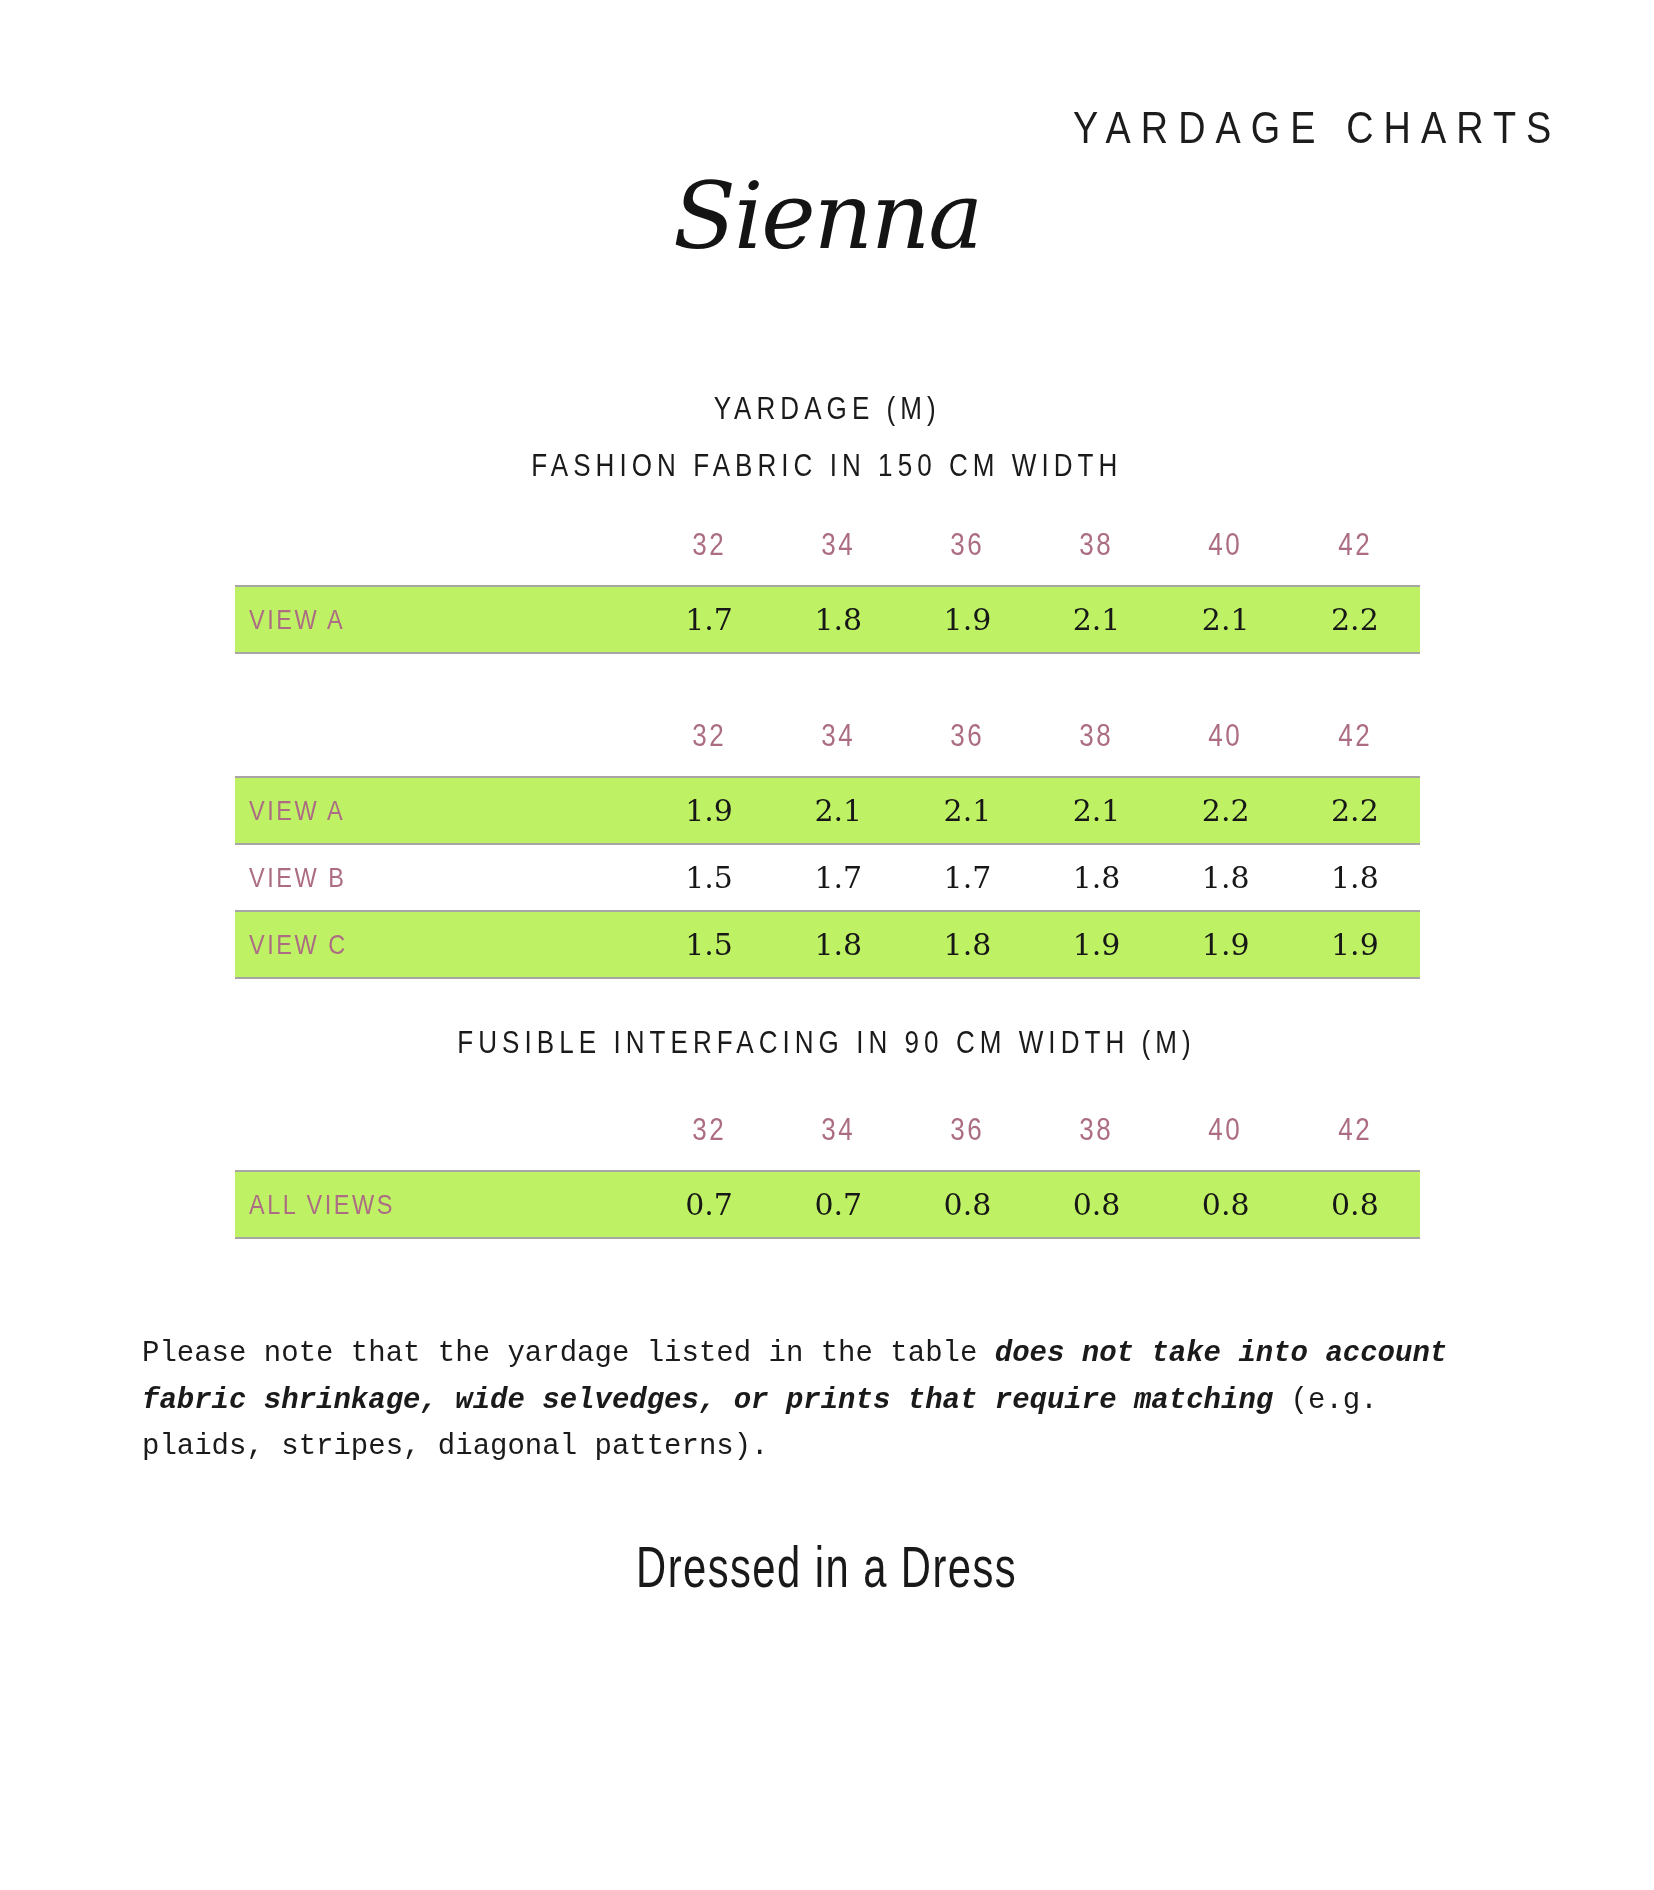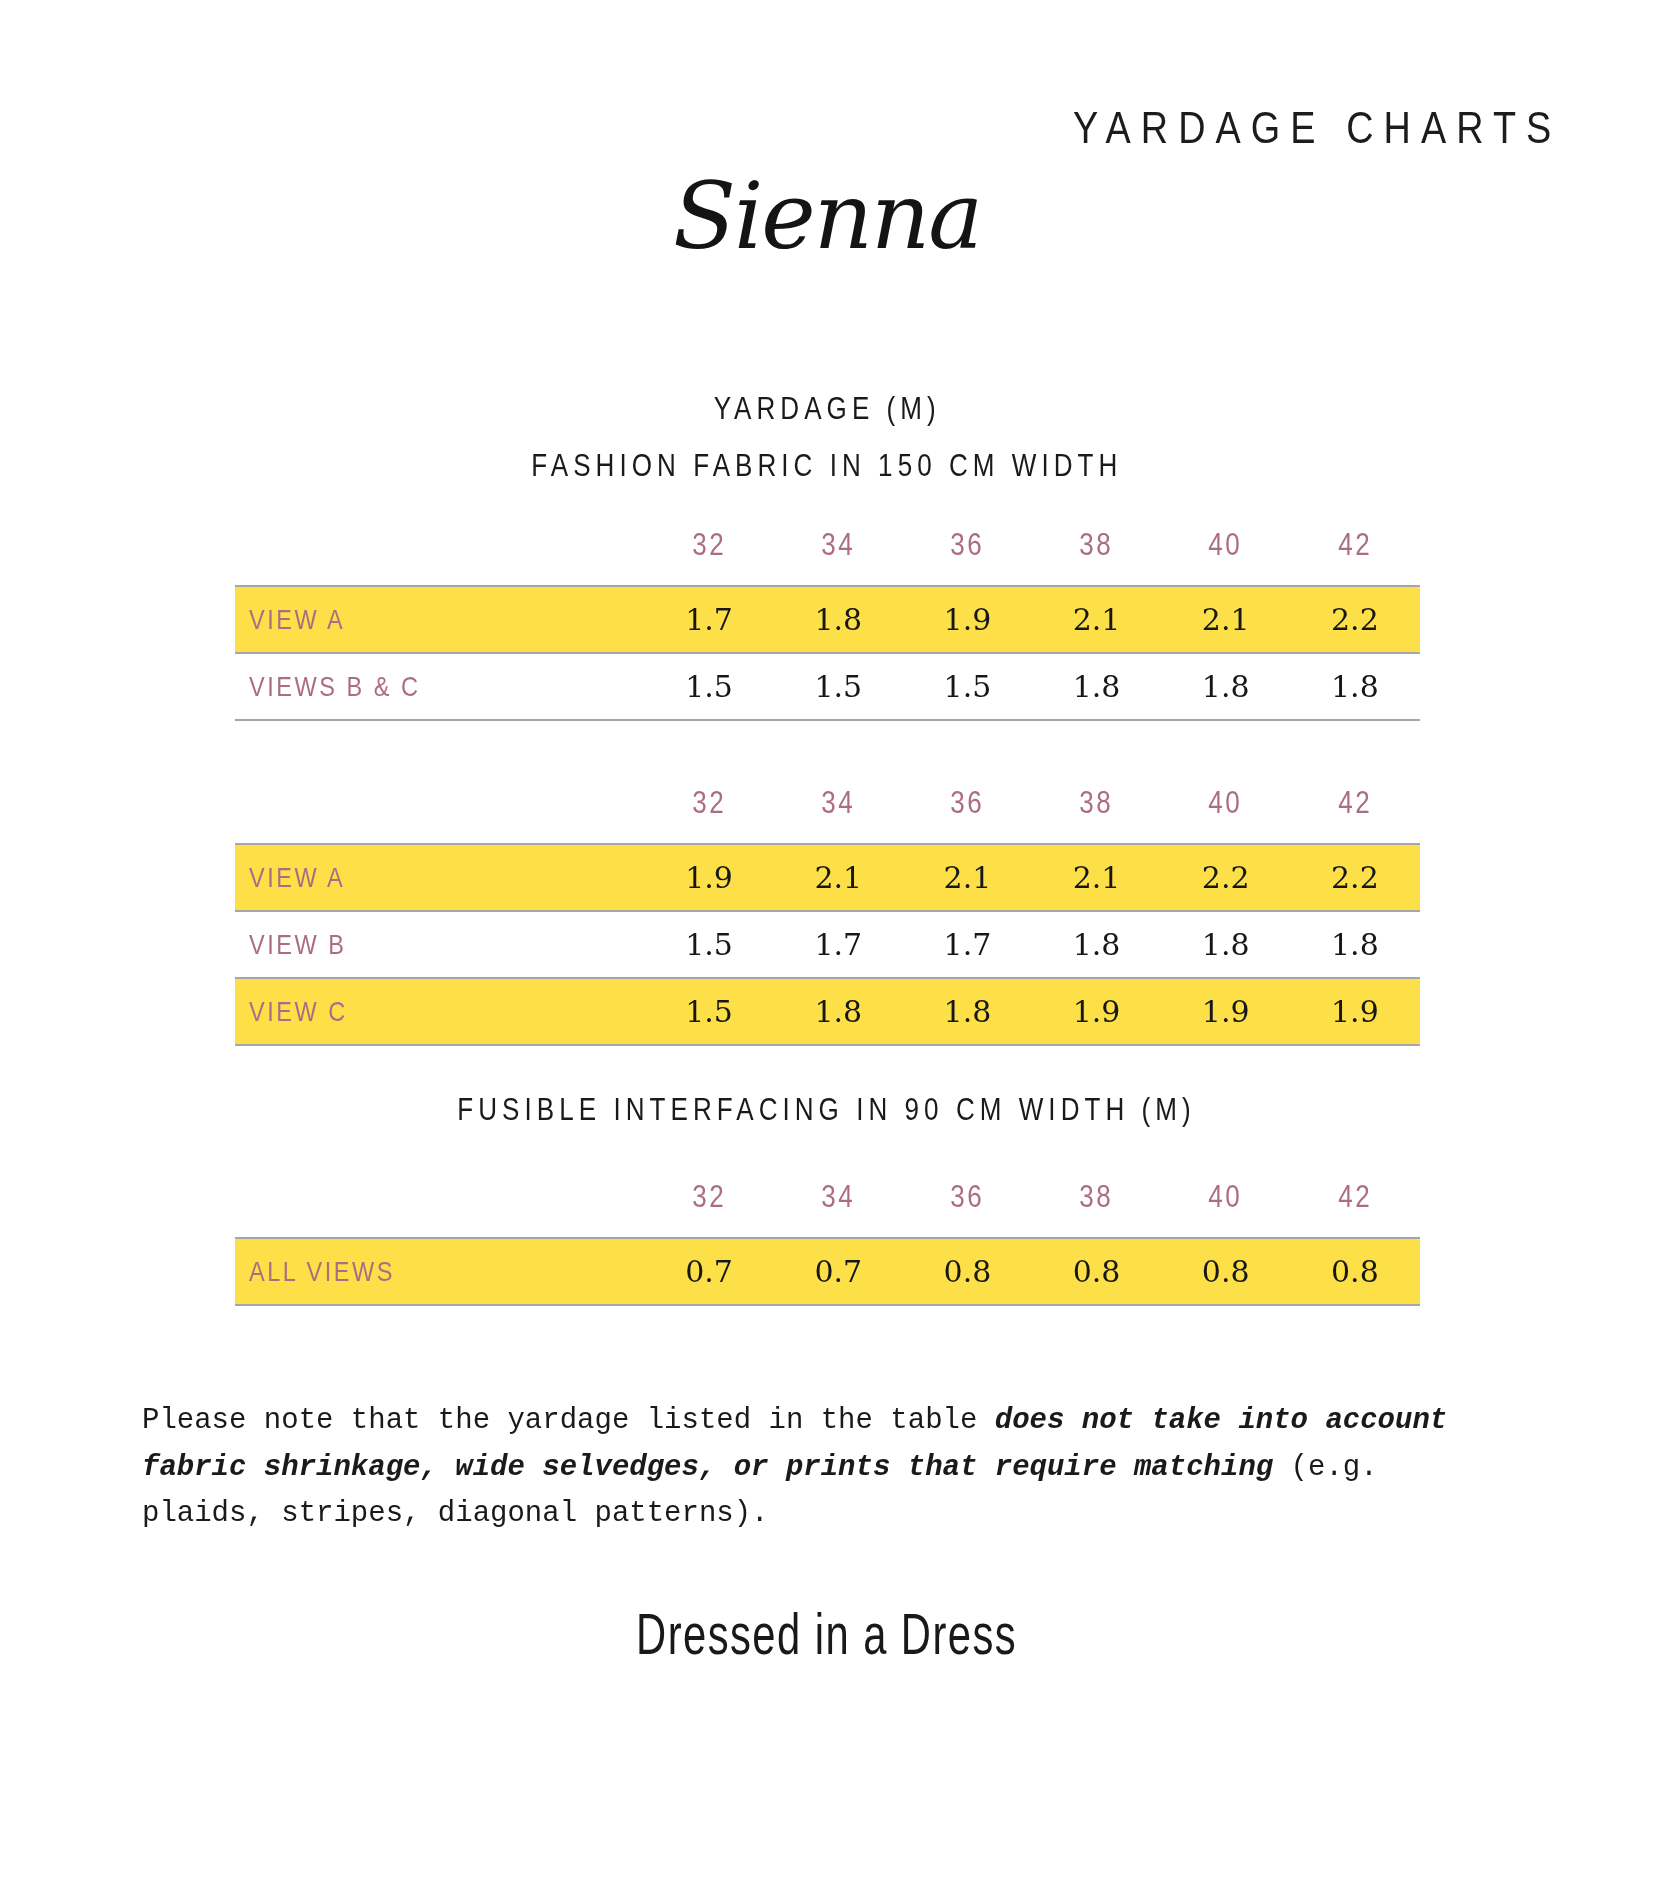--- a/index.html
+++ b/index.html
@@ -39,21 +39,21 @@
   }
   col.c-label{width:34.6%;}
   col.c-size{width:10.9%;}
   th{font-weight:400;text-align:center;}
   table.t1 th{padding:40px 0 22px;}
   table.t2 th{padding:56px 0 22px;}
   table.t3 th{padding:48px 0 22px;}
   th .size{font-size:31px;letter-spacing:3px;color:#ac6d84;}
   tbody tr{border-top:2px solid #a7a5a6;}
   tbody tr:last-child{border-bottom:2px solid #a7a5a6;}
-  tr.shaded{background:#fde047;}
+  tr.shaded{background:#bef264;}
   td{padding:15px 0;}
   td.rowlabel{text-align:left;padding-left:14px;font-size:28px;}
   td.rowlabel .cond{transform-origin:left center;letter-spacing:3px;}
   td.num{
     text-align:center;font-family:"DejaVu Serif",serif;
     font-size:30px;color:#171717;
   }
 
   .note{
     margin:92px 140px 0 142px;
@@ -103,29 +103,20 @@
     <tbody>
       <tr class="shaded">
         <td class="rowlabel"><span class="cond accent">VIEW A</span></td>
         <td class="num">1.7</td>
         <td class="num">1.8</td>
         <td class="num">1.9</td>
         <td class="num">2.1</td>
         <td class="num">2.1</td>
         <td class="num">2.2</td>
       </tr>
-      <tr>
-        <td class="rowlabel"><span class="cond accent">VIEWS B &amp; C</span></td>
-        <td class="num">1.5</td>
-        <td class="num">1.5</td>
-        <td class="num">1.5</td>
-        <td class="num">1.8</td>
-        <td class="num">1.8</td>
-        <td class="num">1.8</td>
-      </tr>
     </tbody>
   </table>
 
 
   <table class="t2">
     <colgroup>
       <col class="c-label">
         <col class="c-size">
         <col class="c-size">
         <col class="c-size">

